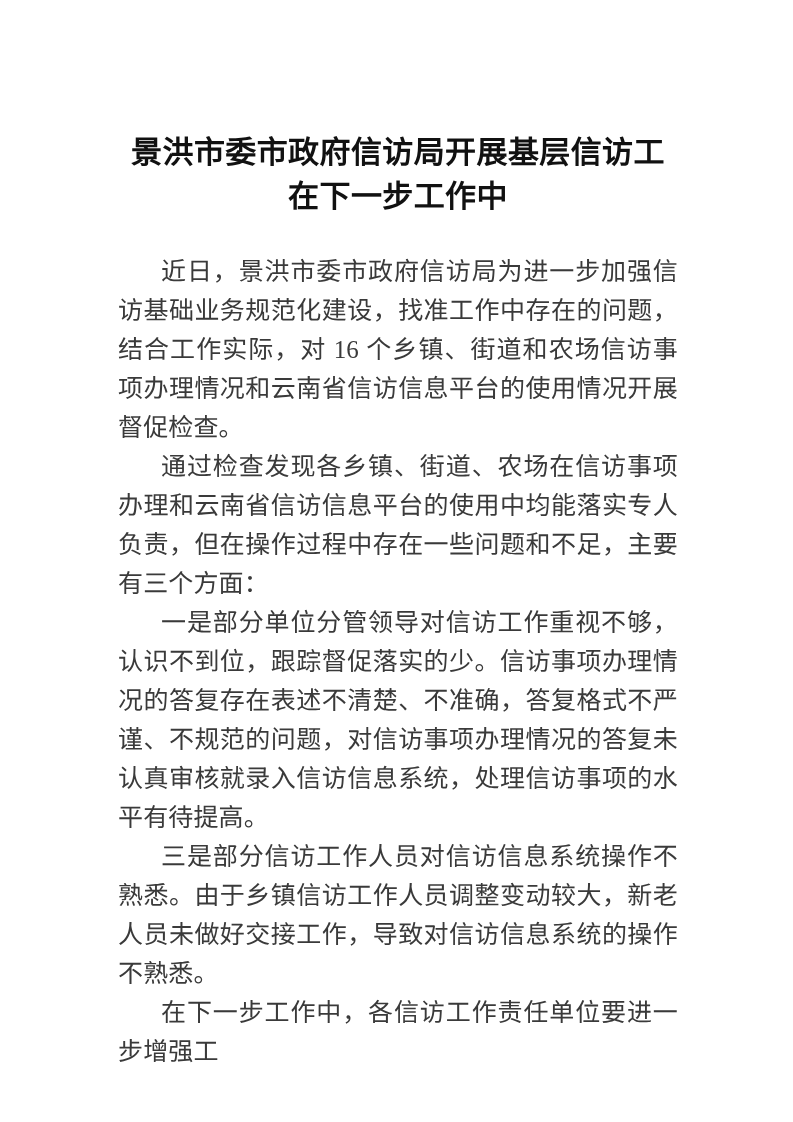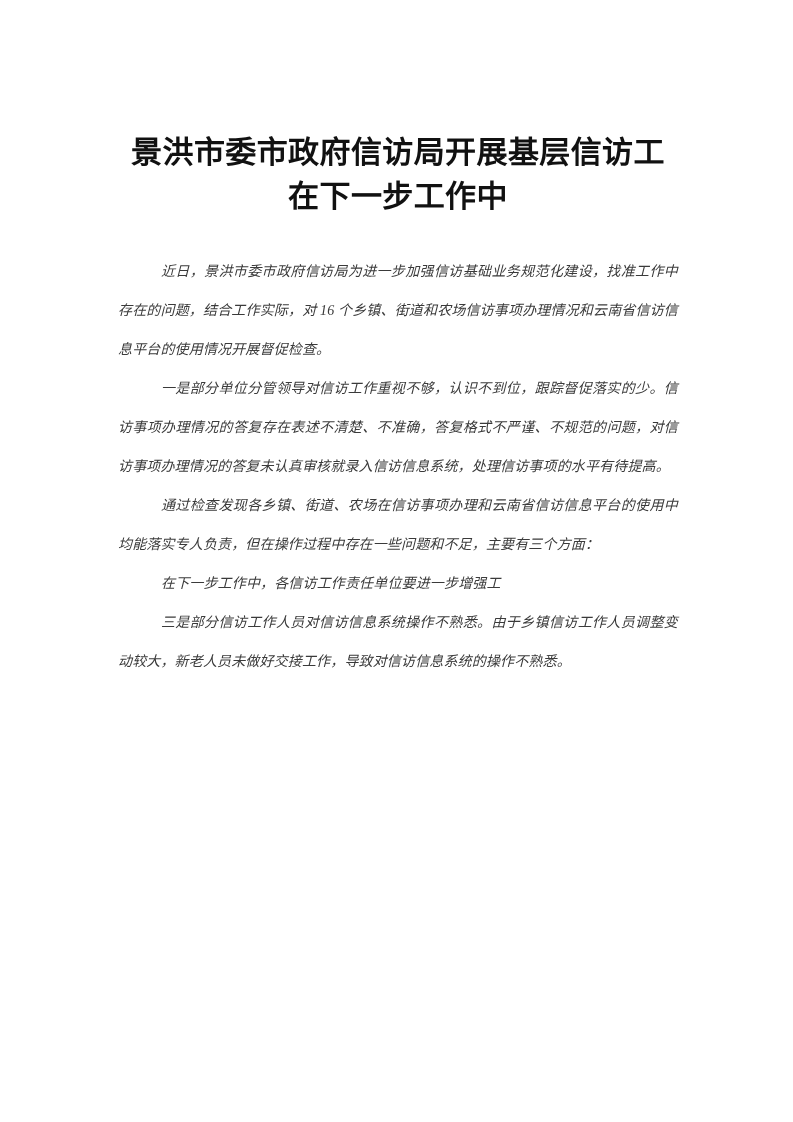--- a/index.html
+++ b/index.html
@@ -53,49 +53,48 @@
   
   .para-block {
     margin: 0;
     padding-top: 33px;
   }
 
   p.para {
     margin: 0;
     padding: 0;
     font-family: "Liberation Serif", "DejaVu Serif", serif;
-    font-size: 14px;
+    font-size: 25px;
     line-height: 39px;
     text-align: justify;
     text-align-last: left;
     text-justify: inter-character;
     text-indent: 43px;
     color: #3a3a3a;
     letter-spacing: 0.15px;
     word-break: break-all;
-    font-style: italic;
   }
 
   p.para + p.para {
     margin-top: 0;
   }
 </style>
 </head>
 <body>
 
 <div class="page">
   <div class="doc-body">
 
     <h1 class="doc-title">
       <span>景洪市委市政府信访局开展基层信访工</span><br>
       <span>在下一步工作中</span>
     </h1>
 
     <div class="para-block">
       <p class="para">近日，景洪市委市政府信访局为进一步加强信访基础业务规范化建设，找准工作中存在的问题，结合工作实际，对 16 个乡镇、街道和农场信访事项办理情况和云南省信访信息平台的使用情况开展督促检查。</p>
+      <p class="para">通过检查发现各乡镇、街道、农场在信访事项办理和云南省信访信息平台的使用中均能落实专人负责，但在操作过程中存在一些问题和不足，主要有三个方面：</p>
       <p class="para">一是部分单位分管领导对信访工作重视不够，认识不到位，跟踪督促落实的少。信访事项办理情况的答复存在表述不清楚、不准确，答复格式不严谨、不规范的问题，对信访事项办理情况的答复未认真审核就录入信访信息系统，处理信访事项的水平有待提高。</p>
-      <p class="para">通过检查发现各乡镇、街道、农场在信访事项办理和云南省信访信息平台的使用中均能落实专人负责，但在操作过程中存在一些问题和不足，主要有三个方面：</p>
+      <p class="para">三是部分信访工作人员对信访信息系统操作不熟悉。由于乡镇信访工作人员调整变动较大，新老人员未做好交接工作，导致对信访信息系统的操作不熟悉。</p>
       <p class="para">在下一步工作中，各信访工作责任单位要进一步增强工</p>
-      <p class="para">三是部分信访工作人员对信访信息系统操作不熟悉。由于乡镇信访工作人员调整变动较大，新老人员未做好交接工作，导致对信访信息系统的操作不熟悉。</p>
     </div>
 
   </div>
 </div>
 
 </body></html>

